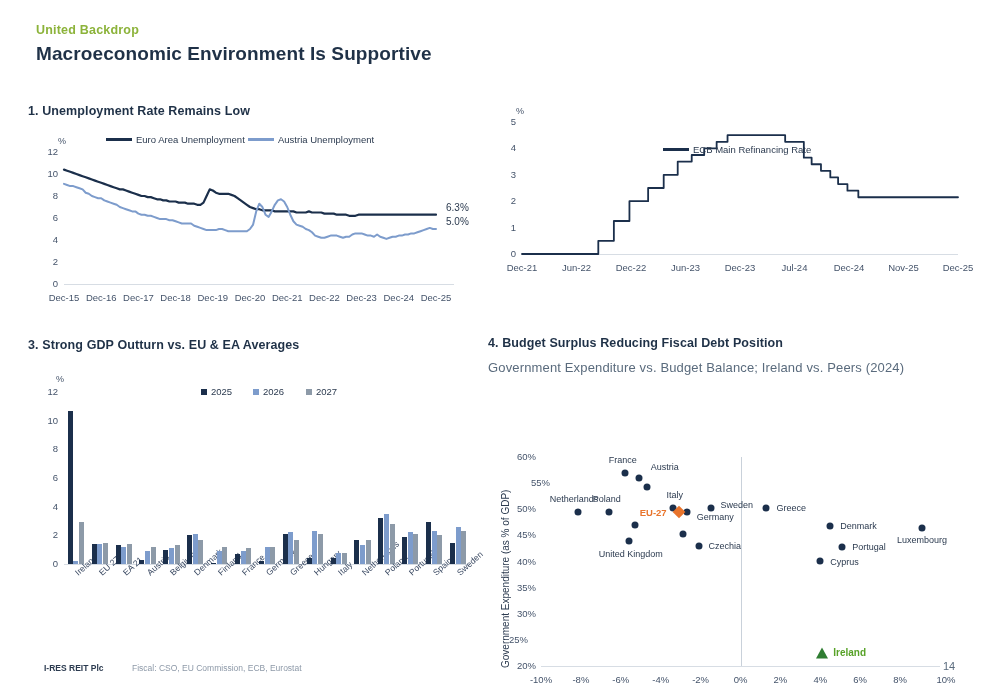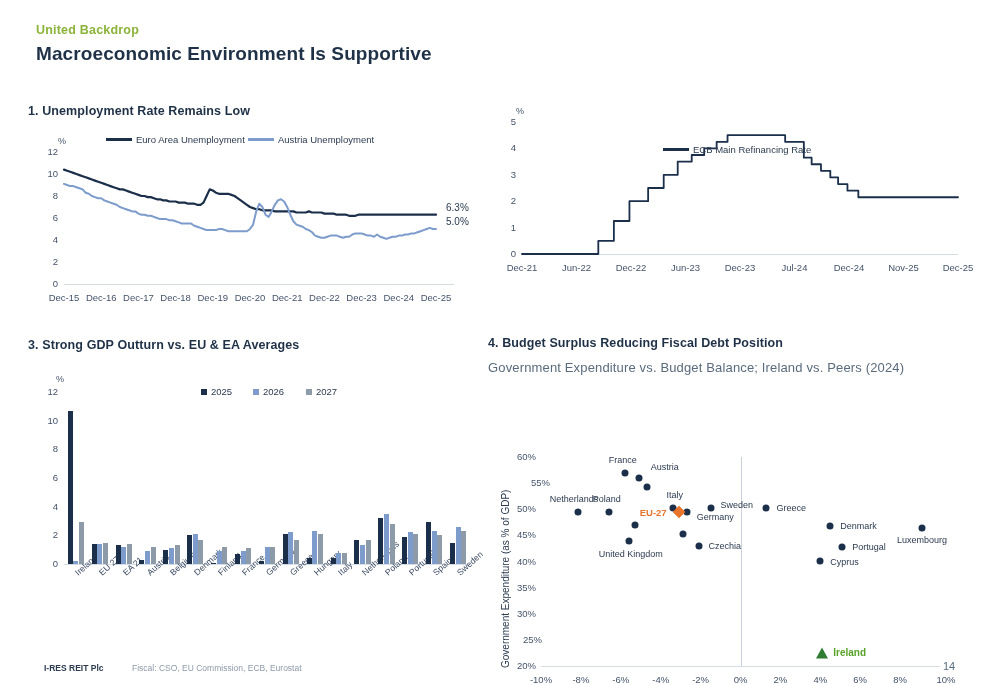--- a/index.html
+++ b/index.html
@@ -240,21 +240,21 @@
           <div>2027</div>
         </div>
       </div>
   </div>
 
   <div class="panel" style="left:488px; top:336px; width:510px;">
     <div class="panel-title">4. Budget Surplus Reducing Fiscal Debt Position</div>
     <div class="panel-sub">Government Expenditure vs. Budget Balance; Ireland vs. Peers (2024)</div>
     <div class="plot" id="plot4" style="position:relative; width:510px; height:280px; margin-top:12px;">
         <div class="ytick" style="left: 14px; top: 273px; width: 34px;">20%</div>
-        <div class="ytick" style="left: 20px; top: 246.875px; width: 34px;">25%</div>
+        <div class="ytick" style="left: 6px; top: 246.875px; width: 34px;">25%</div>
         <div class="ytick" style="left: 14px; top: 220.75px; width: 34px;">30%</div>
         <div class="ytick" style="left: 14px; top: 194.625px; width: 34px;">35%</div>
         <div class="ytick" style="left: 14px; top: 168.5px; width: 34px;">40%</div>
         <div class="ytick" style="left: 14px; top: 142.375px; width: 34px;">45%</div>
         <div class="ytick" style="left: 14px; top: 116.25px; width: 34px;">50%</div>
         <div class="ytick" style="left: 28px; top: 90.125px; width: 34px;">55%</div>
         <div class="ytick" style="left: 14px; top: 64px; width: 34px;">60%</div>
         <div class="xtick" style="left: 31px; top: 287px; width: 44px;">-10%</div>
         <div class="xtick" style="left: 70.9px; top: 287px; width: 44px;">-8%</div>
         <div class="xtick" style="left: 110.8px; top: 287px; width: 44px;">-6%</div>

